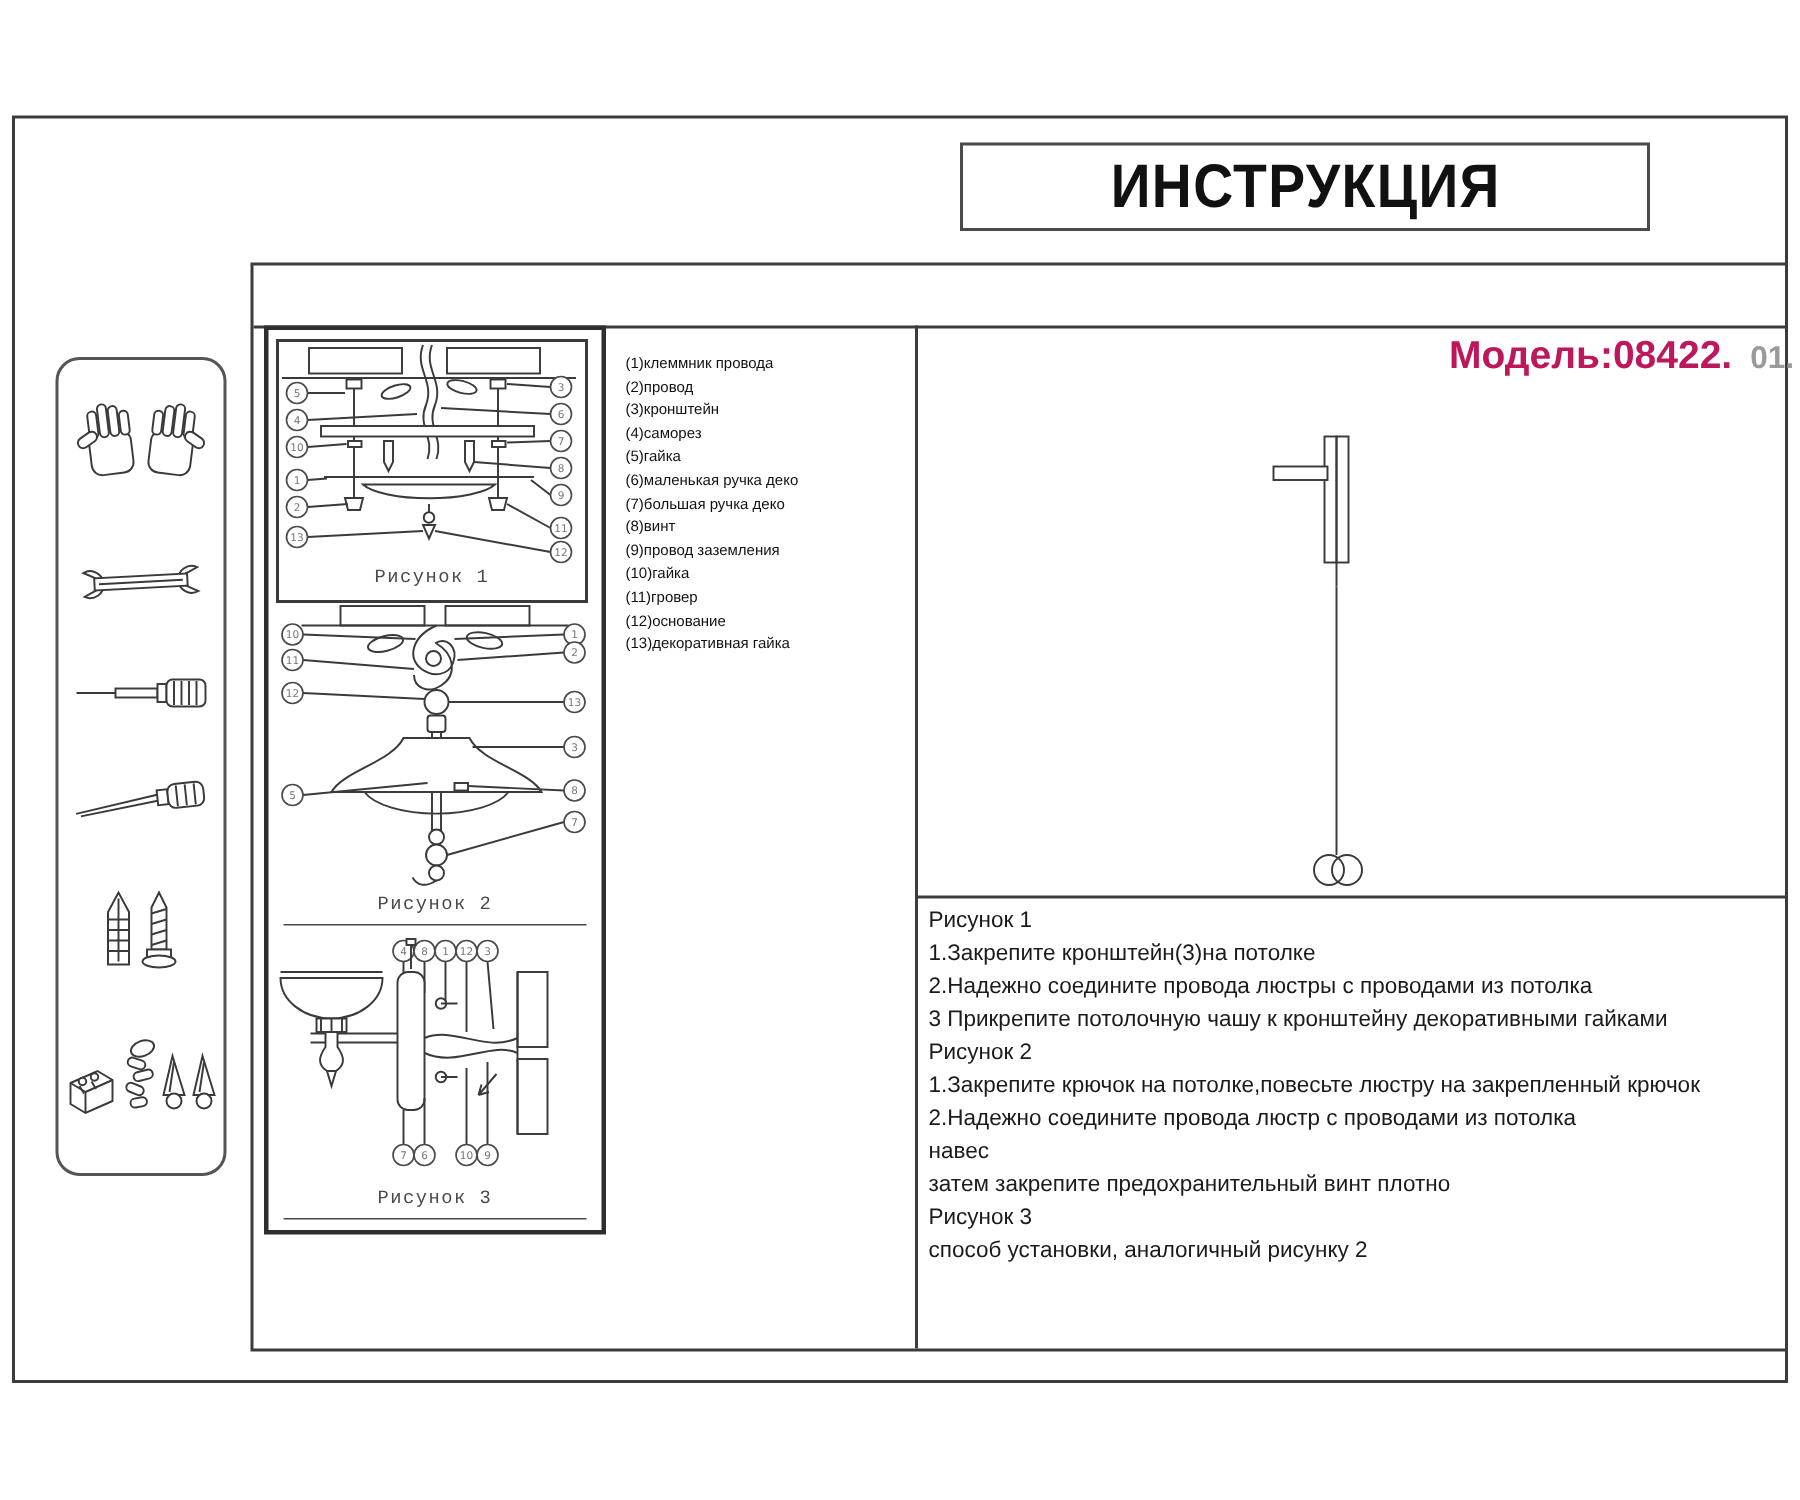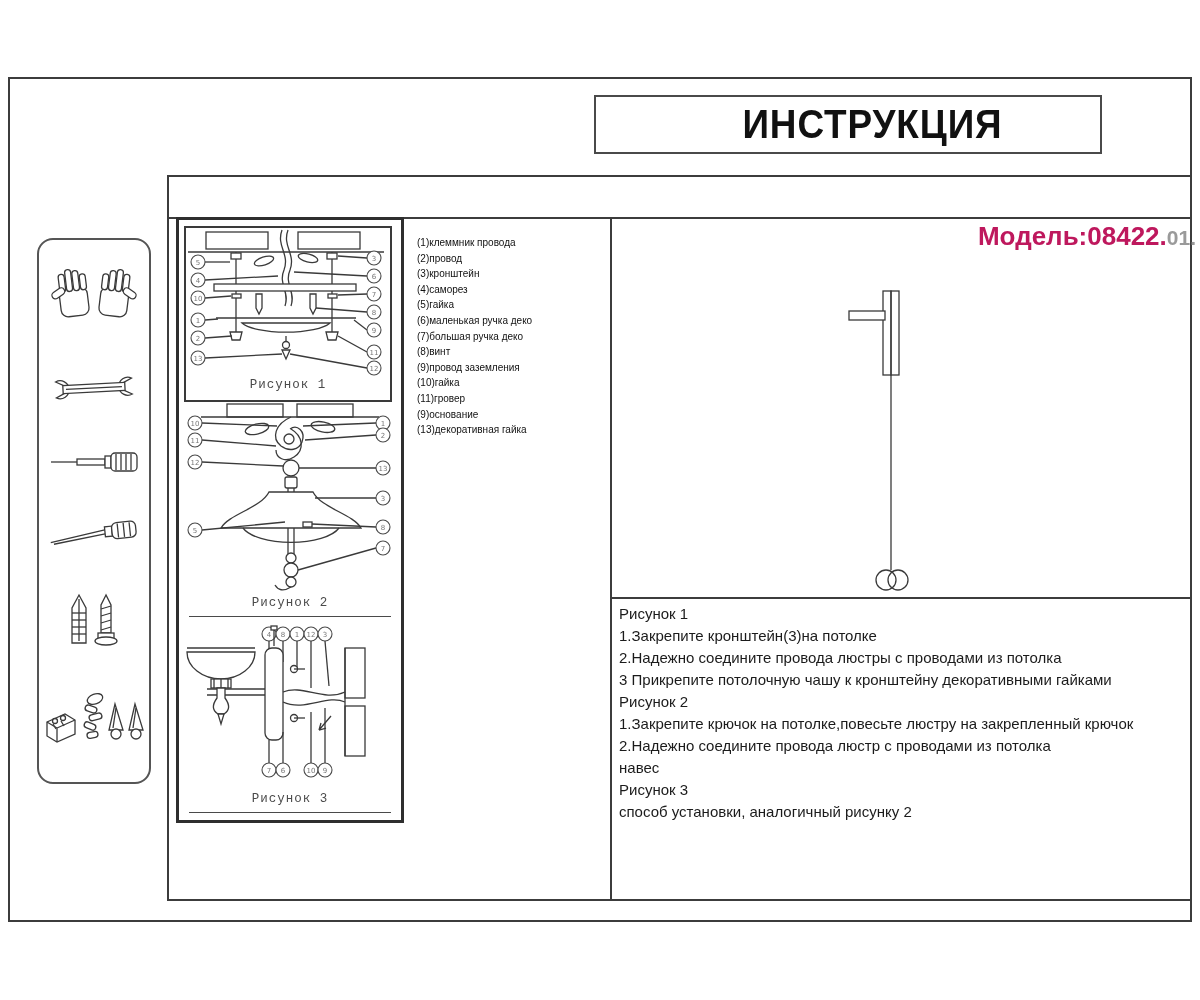--- a/index.html
+++ b/index.html
@@ -1,43 +1,43 @@
 <!DOCTYPE html>
 <html><head>
 <meta charset="utf-8">
 <style>
   html,body{margin:0;padding:0;background:#fff;}
   .page{position:relative;width:1200px;height:1000px;background:#fff;
         font-family:"Liberation Sans",sans-serif;color:#1a1a1a;overflow:hidden;}
   .abs{position:absolute;}
   
   .outer-frame{left:8px;top:77px;width:1180px;height:841px;border:2px solid #3c3c3c;}
-  .title-box{left:594px;top:95px;width:456px;height:55px;border:2px solid #4a4a4a;
-             display:flex;align-items:center;justify-content:center;padding-left:48px;}
+  .title-box{left:640px;top:95px;width:456px;height:55px;border:2px solid #4a4a4a;
+             display:flex;align-items:center;justify-content:center;}
   .title-box span{font-size:41px;font-weight:bold;letter-spacing:1px;transform:scaleX(.9);color:#111;}
   .content-box{left:167px;top:175px;width:1021px;height:722px;border:2px solid #3c3c3c;}
   .top-rule{left:0;right:0;top:40px;border-top:2px solid #3c3c3c;height:0;}
   .v-divider{left:441px;top:40px;bottom:0;width:0;border-left:2px solid #3c3c3c;}
   .mid-rule{left:441px;right:0;top:420px;border-top:2px solid #3c3c3c;height:0;}
   
   .sidebar{left:37px;top:238px;width:114px;height:546px;border:2px solid #555;border-radius:16px;
            display:flex;flex-direction:column;align-items:center;justify-content:space-between;
            padding:24px 0 36px 0;box-sizing:border-box;}
   
   .figures-box{left:7px;top:40px;width:222px;height:600px;border:3px solid #2e2e2e;}
   .fig1-box{left:5px;top:6px;width:204px;height:172px;border:2px solid #3a3a3a;}
   .fig-label{width:100%;text-align:center;font-family:"Liberation Mono",monospace;
              font-size:12.5px;letter-spacing:1px;color:#4a4a4a;}
   .fig-rule{left:10px;right:10px;border-top:1.5px solid #4a4a4a;height:0;}
   
   .parts-list{left:248px;top:58px;width:166px;font-size:10px;line-height:15.6px;color:#111;}
   
   .model-line{right:-6px;top:44px;width:480px;text-align:right;white-space:nowrap;}
   .model-line .m1{font-size:26px;font-weight:bold;color:#be185d;}
-  .model-line .m2{font-size:21px;font-weight:bold;color:#9a9a9a;}
+  .model-line .m2{font-size:21px;font-weight:bold;color:#9a9a9a;margin-left:12px;}
   
   .instructions{left:450px;top:426px;width:566px;font-size:15px;line-height:22px;color:#1b1b1b;}
   .instructions div{white-space:nowrap;}
   
   .ln{stroke:#3a3a3a;fill:none;stroke-width:1.3;}
   .lw{stroke:#3a3a3a;fill:#fff;stroke-width:1.3;}
   .co{stroke:#4a4a4a;fill:#fff;stroke-width:1.1;}
   .dg{font:7px "DejaVu Sans",sans-serif;fill:#777;}
 </style>
 </head>
@@ -359,21 +359,21 @@
       <div>(2)провод</div>
       <div>(3)кронштейн</div>
       <div>(4)саморез</div>
       <div>(5)гайка</div>
       <div>(6)маленькая ручка деко</div>
       <div>(7)большая ручка деко</div>
       <div>(8)винт</div>
       <div>(9)провод заземления</div>
       <div>(10)гайка</div>
       <div>(11)гровер</div>
-      <div>(9)основание</div>
+      <div>(12)основание</div>
       <div>(13)декоративная гайка</div>
     </div>
 
     <div class="abs model-line">
       <span class="m1">Модель:08422.</span><span class="m2">01.</span>
     </div>
 
     <svg class="abs" style="left:656px;top:108px;" width="140" height="312" viewBox="0 0 140 312">
       <rect class="ln" x="58" y="6" width="8" height="84" stroke-width="1.5"></rect>
       <rect class="ln" x="66" y="6" width="8" height="84" stroke-width="1.5"></rect>
@@ -386,17 +386,18 @@
 
     <div class="abs instructions">
       <div>Рисунок 1</div>
       <div>1.Закрепите кронштейн(3)на потолке</div>
       <div>2.Надежно соедините провода люстры с проводами из потолка</div>
       <div>3 Прикрепите потолочную чашу к кронштейну декоративными гайками</div>
       <div>Рисунок 2</div>
       <div>1.Закрепите крючок на потолке,повесьте люстру на закрепленный крючок</div>
       <div>2.Надежно соедините провода люстр с проводами из потолка</div>
       <div>навес</div>
+      <div>затем закрепите предохранительный винт плотно</div>
       <div>Рисунок 3</div>
       <div>способ установки, аналогичный рисунку 2</div>
     </div>
   </div>
 </div>
 
 </body></html>

